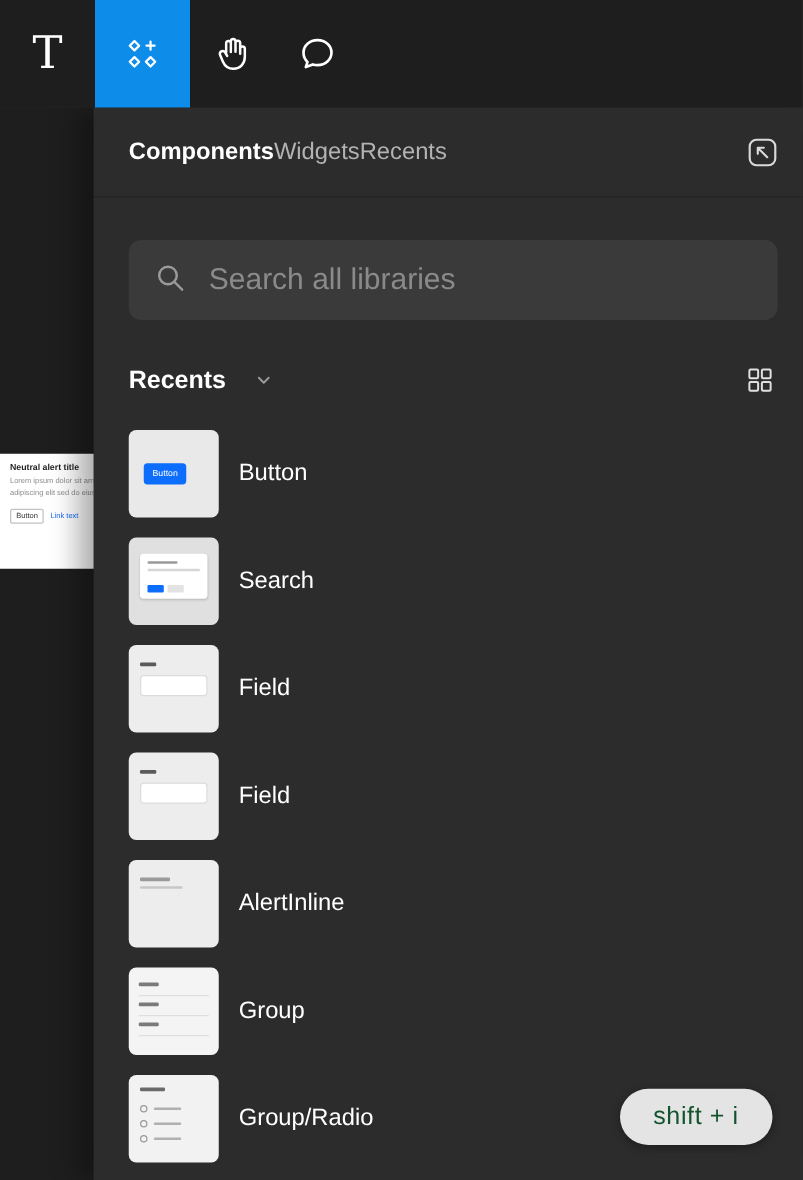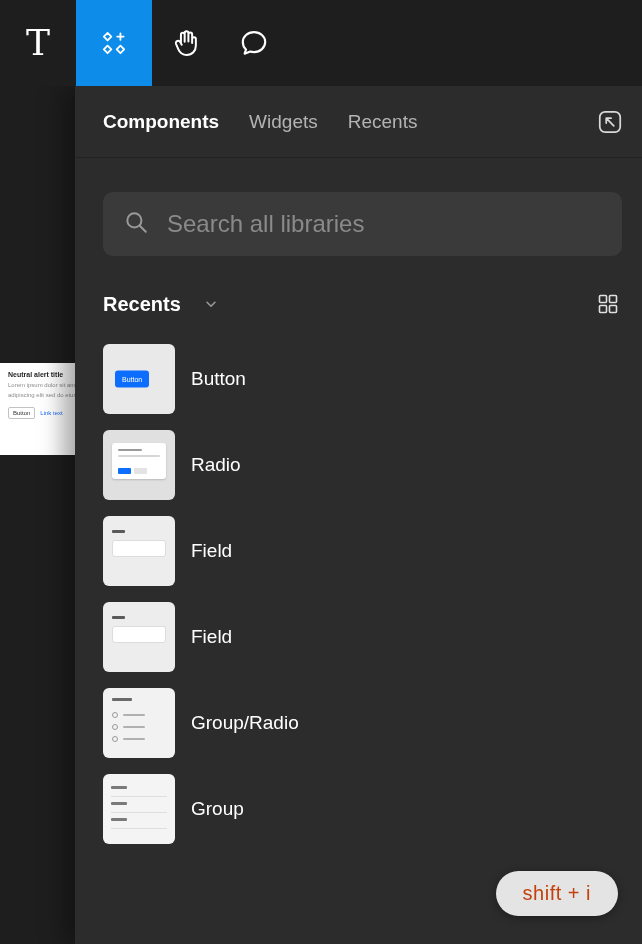--- a/index.html
+++ b/index.html
@@ -27,21 +27,21 @@
     padding:8px 0 0 8px;overflow:hidden}
   .frag-title{font-size:7px;font-weight:700;color:#1f1f1f;white-space:nowrap}
   .frag-body{font-size:6px;color:#8d8d8d;line-height:1.6;margin-top:3px;white-space:nowrap;width:120px}
   .frag-actions{margin-top:7px;display:flex;gap:5px;align-items:center}
   .frag-btn{font-size:6px;color:#333;border:1px solid #c2c2c2;border-radius:2px;padding:2px 4px;white-space:nowrap}
   .frag-link{font-size:6px;color:#1a6bfb;white-space:nowrap}
 
   
   .panel{position:absolute;left:75px;top:86px;right:0;bottom:0;background:var(--panel-bg);
     box-shadow:-12px 0 22px rgba(0,0,0,.35)}
-  .tabs-row{height:72px;display:flex;align-items:center;gap:30px;padding:0 60px 0 28px;
+  .tabs-row{height:72px;display:flex;align-items:center;padding:0 60px 0 28px;
     border-bottom:1px solid #232323;position:relative}
   .tab{font-size:19px;color:var(--text2);cursor:pointer;white-space:nowrap}
   .tab.active{color:var(--text);font-weight:700}
   .corner-btn{position:absolute;right:16px;top:50%;transform:translateY(-50%);cursor:pointer;
     width:32px;height:32px;display:flex;align-items:center;justify-content:center}
 
   .searchbar{margin:34px 20px 0 28px;height:64px;background:var(--search-bg);border-radius:10px;
     display:flex;align-items:center;padding:0 20px;gap:18px}
   .searchbar input{flex:1;background:transparent;border:none;outline:none;
     font-size:24px;color:var(--text);font-family:"Liberation Sans",sans-serif}
@@ -76,21 +76,21 @@
   .mini-alert-1{position:absolute;left:9px;top:14px;width:24px;height:3px;background:#9a9a9a;border-radius:1px}
   .mini-alert-2{position:absolute;left:9px;top:21px;width:34px;height:2px;background:#c7c7c7;border-radius:1px}
   .t-group{background:#f4f4f4}
   .mini-gbar{position:absolute;left:8px;height:2.5px;background:#7a7a7a;border-radius:1px;width:16px}
   .mini-gline{position:absolute;left:8px;right:8px;height:1px;background:#dedede}
   .t-gradio{background:#f2f2f2}
   .mini-rtitle{position:absolute;left:9px;top:10px;width:20px;height:3px;background:#6a6a6a;border-radius:1px}
   .mini-radio{position:absolute;left:9px;width:6px;height:6px;border:1px solid #9a9a9a;border-radius:50%}
   .mini-rbar{position:absolute;left:20px;width:22px;height:2px;background:#b0b0b0;border-radius:1px}
 
-  .shortcut-badge{position:absolute;right:24px;bottom:28px;background:var(--badge-bg);color:#c2410c;
+  .shortcut-badge{position:absolute;right:24px;bottom:28px;background:var(--badge-bg);color:#14532d;
     font-size:20px;font-weight:500;padding:11px 27px;border-radius:24px;letter-spacing:.5px;
     box-shadow:0 2px 8px rgba(0,0,0,.35);z-index:6}
 </style>
 </head>
 <body>
 
 <div class="toolbar">
   <div class="tool">
     <span class="t-glyph">T</span>
   </div>
@@ -186,60 +186,67 @@
 
   <div class="row">
     <div class="thumb t-modal">
           <span class="mini-modal">
             <i></i>
             <i></i>
             <b class="c1"></b>
             <b class="c2"></b>
           </span>
         </div>
-    <div class="row-label">Radio</div>
+    <div class="row-label">Search</div>
   </div>
 
   <div class="row">
     <div class="thumb t-field">
           <span class="mini-field-label"></span>
           <span class="mini-field-input"></span>
         </div>
     <div class="row-label">Field</div>
   </div>
 
   <div class="row">
     <div class="thumb t-field">
           <span class="mini-field-label"></span>
           <span class="mini-field-input"></span>
         </div>
     <div class="row-label">Field</div>
   </div>
 
+  <div class="row">
+    <div class="thumb t-alert">
+          <span class="mini-alert-1"></span>
+          <span class="mini-alert-2"></span>
+        </div>
+    <div class="row-label">AlertInline</div>
+  </div>
+
+  <div class="row">
+    <div class="thumb t-group">
+          <span class="mini-gbar" style="top:12px"></span>
+          <span class="mini-gline" style="top:22px"></span>
+          <span class="mini-gbar" style="top:28px"></span>
+          <span class="mini-gline" style="top:38px"></span>
+          <span class="mini-gbar" style="top:44px"></span>
+          <span class="mini-gline" style="top:54px"></span>
+        </div>
+    <div class="row-label">Group</div>
+  </div>
 
   <div class="row">
     <div class="thumb t-gradio">
           <span class="mini-rtitle"></span>
           <span class="mini-radio" style="top:24px"></span>
           <span class="mini-rbar" style="top:26px"></span>
           <span class="mini-radio" style="top:36px"></span>
           <span class="mini-rbar" style="top:38px"></span>
           <span class="mini-radio" style="top:48px"></span>
           <span class="mini-rbar" style="top:50px"></span>
         </div>
     <div class="row-label">Group/Radio</div>
   </div>
-
-  <div class="row">
-    <div class="thumb t-group">
-          <span class="mini-gbar" style="top:12px"></span>
-          <span class="mini-gline" style="top:22px"></span>
-          <span class="mini-gbar" style="top:28px"></span>
-          <span class="mini-gline" style="top:38px"></span>
-          <span class="mini-gbar" style="top:44px"></span>
-          <span class="mini-gline" style="top:54px"></span>
-        </div>
-    <div class="row-label">Group</div>
-  </div>
 </div>
 
   <div class="shortcut-badge">shift + i</div>
 </div>
 
 </body></html>

